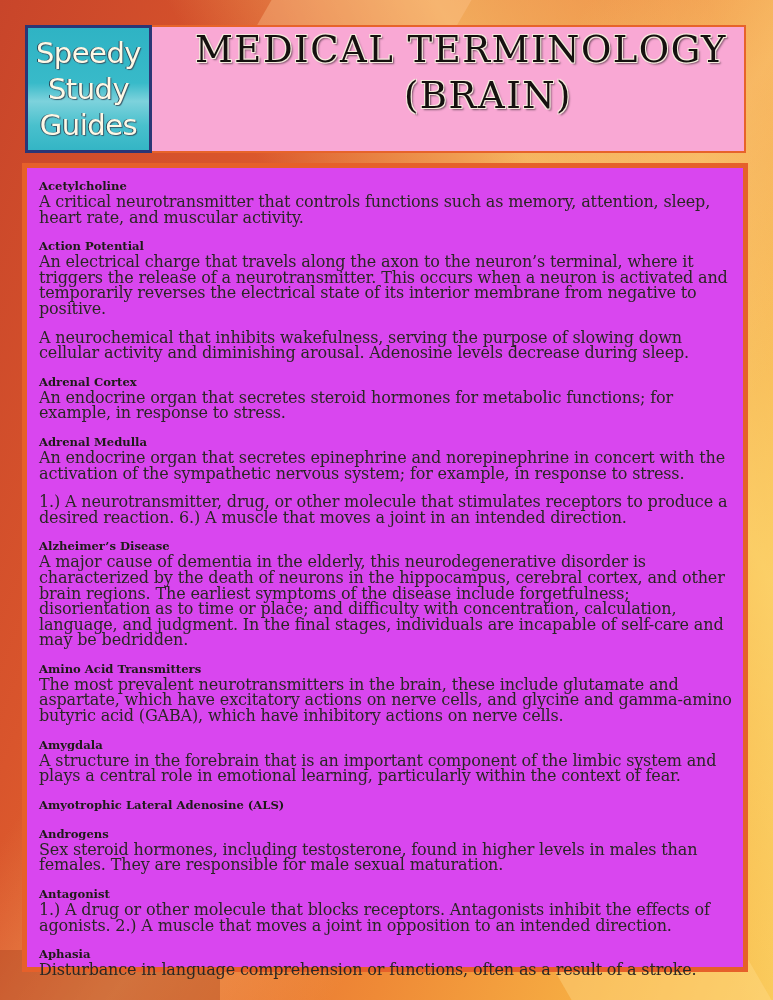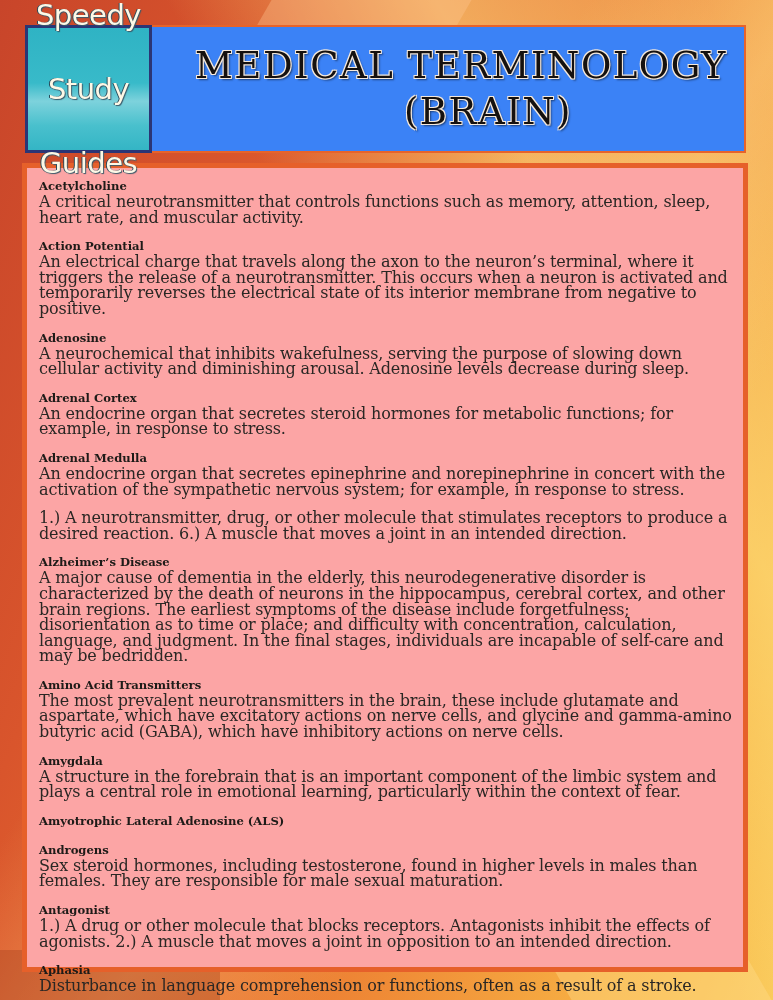--- a/index.html
+++ b/index.html
@@ -35,42 +35,40 @@
       position: absolute;
       left: 25px; top: 25px;
       width: 127px; height: 128px;
       border: 3px solid #2b3575;
       background: linear-gradient(180deg, #2fb3c4 0%, #38bac9 45%, #7dd2dc 60%, #49c0cd 80%, #34b5c5 100%);
       display: flex;
       flex-direction: column;
       align-items: center;
       justify-content: center;
       z-index: 2;
-      gap: 38px;
     }
     .logo span {
       display: block;
       font-family: "DejaVu Sans", sans-serif;
       font-size: 29px;
       line-height: 36px;
       color: #fdf8e6;
       text-shadow: 1px 1px 1px #3a5a6a, -1px 0 0 #2a4a5a;
       letter-spacing: -0.5px;
     }
 
     .title-banner {
       position: absolute;
       left: 150px; top: 25px;
       width: 596px; height: 128px;
-      background: #3b82f6;
+      background: #f9a8d4;
       border: 2px solid #e7632a;
       display: flex;
       flex-direction: column;
       align-items: center;
-      justify-content: center;
       z-index: 1;
       padding-left: 16px;
     }
     .title-banner .line {
       font-family: "DejaVu Serif", serif;
       font-size: 37px;
       line-height: 46px;
       color: #15110f;
       letter-spacing: 1.5px;
       font-variant: small-caps;
@@ -84,21 +82,21 @@
 
     .content-frame {
       position: absolute;
       left: 22px; top: 163px;
       width: 726px; height: 809px;
       background: #e6602a;
       padding: 5px;
     }
     .content {
       width: 100%; height: 100%;
-      background: #fca5a5;
+      background: #d946ef;
       padding: 10px 10px 0 12px;
     }
     .entry { margin-bottom: 13px; }
     .term {
       font-family: "DejaVu Serif", serif;
       font-weight: bold;
       font-size: 11.6px;
       line-height: 16px;
       color: #1e1b18;
     }
@@ -132,21 +130,20 @@
   <div class="content">
     <div class="entry">
       <div class="term">Acetylcholine</div>
       <div class="def">A critical neurotransmitter that controls functions such as memory, attention, sleep, heart rate, and muscular activity.</div>
     </div>
     <div class="entry">
       <div class="term">Action Potential</div>
       <div class="def">An electrical charge that travels along the axon to the neuron’s terminal, where it triggers the release of a neurotransmitter. This occurs when a neuron is activated and temporarily reverses the electrical state of its interior membrane from negative to positive.</div>
     </div>
     <div class="entry">
-      <div class="term">Adenosine</div>
       <div class="def">A neurochemical that inhibits wakefulness, serving the purpose of slowing down cellular activity and diminishing arousal. Adenosine levels decrease during sleep.</div>
     </div>
     <div class="entry">
       <div class="term">Adrenal Cortex</div>
       <div class="def">An endocrine organ that secretes steroid hormones for metabolic functions; for example, in response to stress.</div>
     </div>
     <div class="entry">
       <div class="term">Adrenal Medulla</div>
       <div class="def">An endocrine organ that secretes epinephrine and norepinephrine in concert with the activation of the sympathetic nervous system; for example, in response to stress.</div>
     </div>

